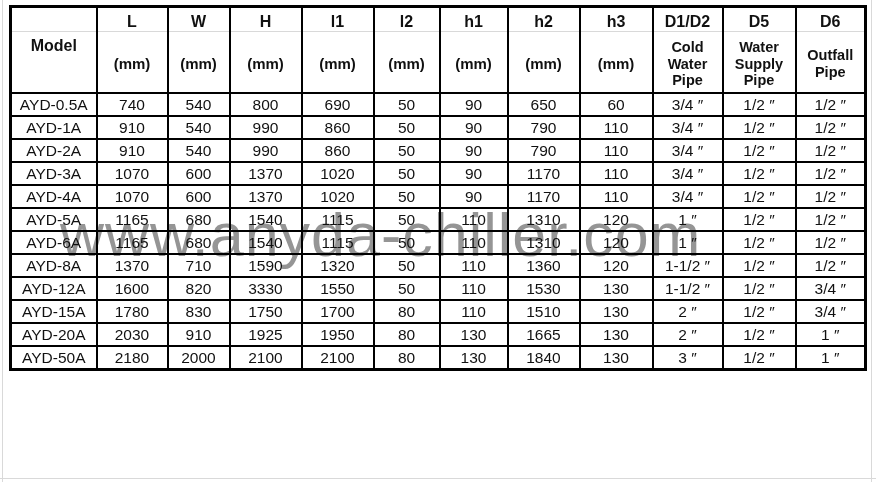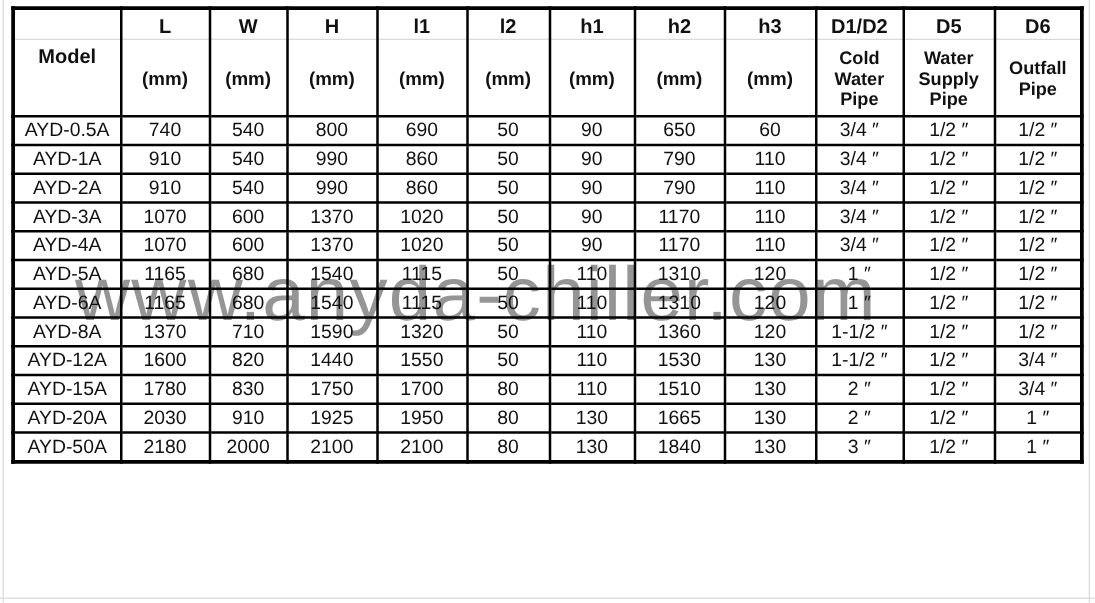--- a/index.html
+++ b/index.html
@@ -261,21 +261,21 @@
           <td>1360</td>
           <td>120</td>
           <td>1-1/2 ″</td>
           <td>1/2 ″</td>
           <td>1/2 ″</td>
         </tr>
         <tr>
           <td>AYD-12A</td>
           <td>1600</td>
           <td>820</td>
-          <td>1440</td>
+          <td>3330</td>
           <td>1550</td>
           <td>50</td>
           <td>110</td>
           <td>1530</td>
           <td>130</td>
           <td>1-1/2 ″</td>
           <td>1/2 ″</td>
           <td>3/4 ″</td>
         </tr>
         <tr>

